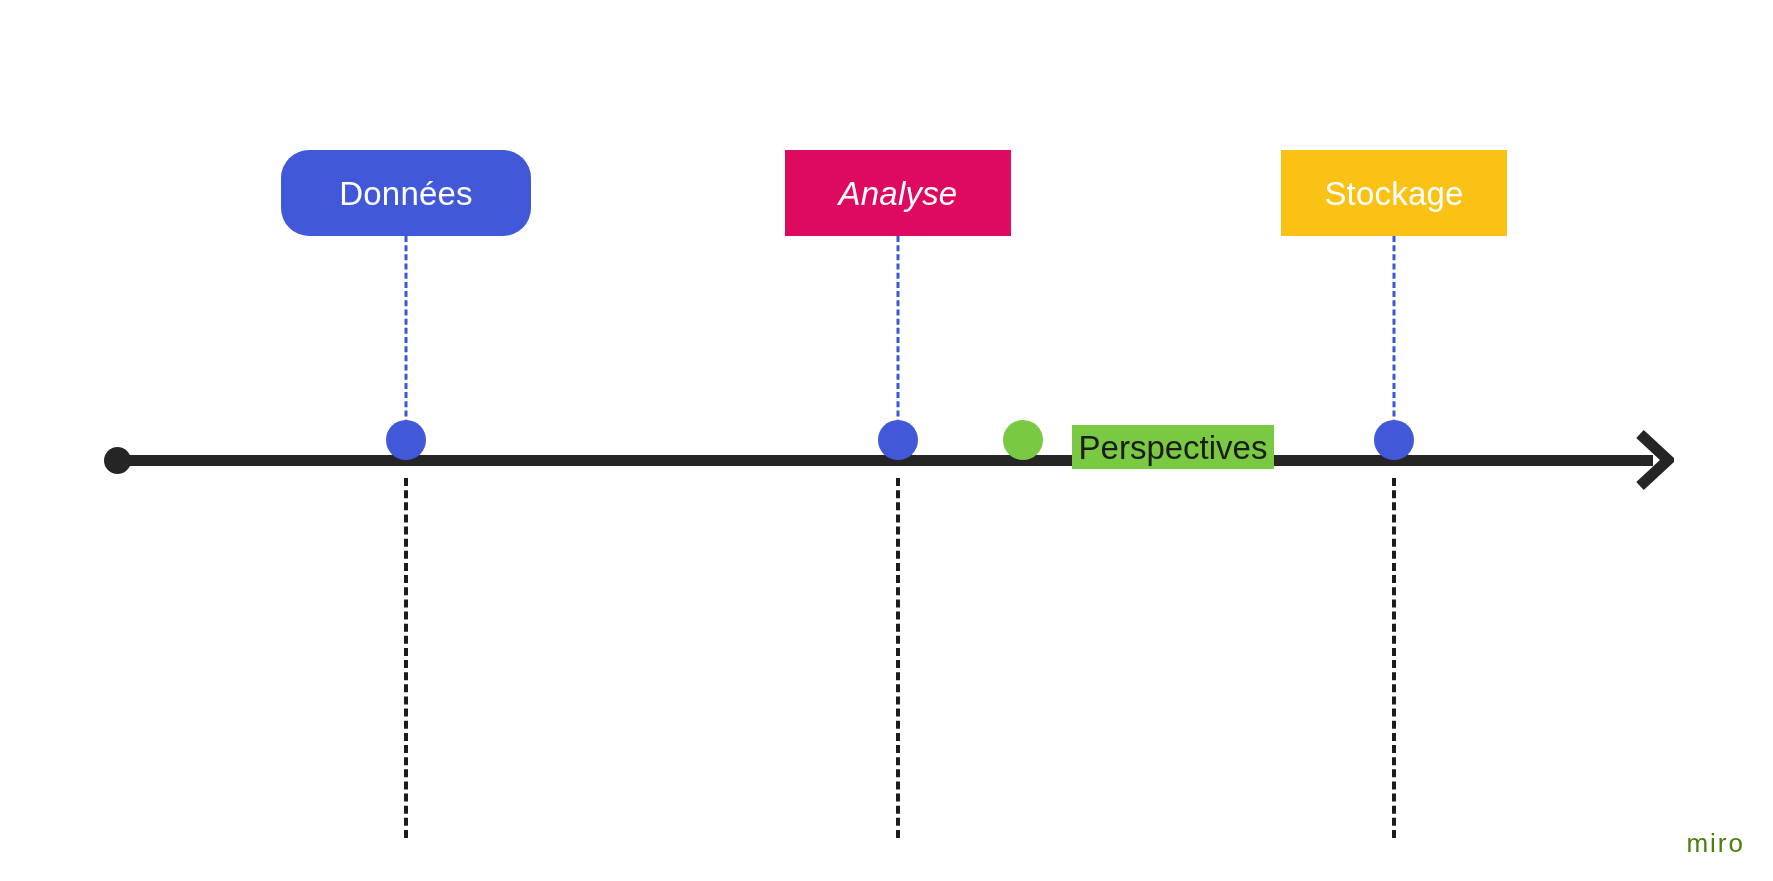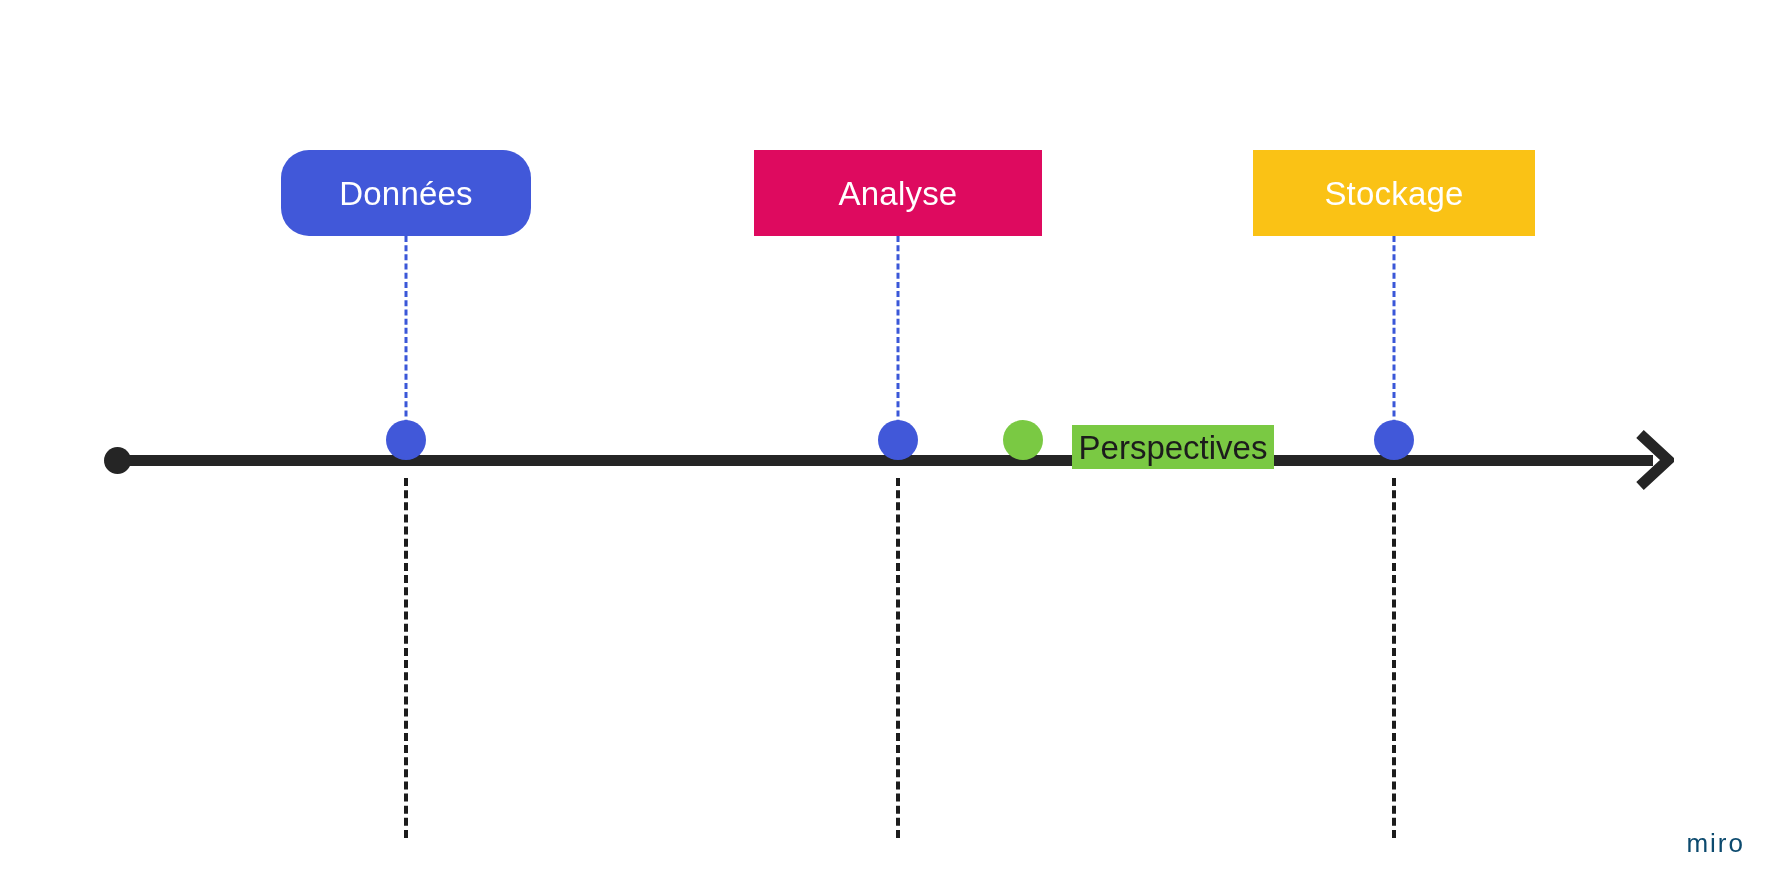--- a/index.html
+++ b/index.html
@@ -119,21 +119,21 @@
     white-space: nowrap;
     padding: 8px 4px;
     box-sizing: border-box;
   }
 
   
   .watermark {
     position: absolute;
     right: 28px;
     bottom: 22px;
-    color: #0c4a6e;
+    color: #4d7c0f;
     font-size: 26px;
     letter-spacing: 2px;
     font-weight: 400;
     user-select: none;
   }
 </style>
 </head>
 <body>
 
 <div id="canvas">
@@ -147,30 +147,30 @@
   <div class="milestone" style="left:406px">
     <div class="m-box" style="left:0px; width:250px; background:#4158d9;border-radius:28px;">
       <span>Données</span>
     </div>
     <div class="m-dash-up"></div>
     <div class="m-dot"></div>
     <div class="m-dash-down"></div>
   </div>
 
   <div class="milestone" style="left:898px">
-    <div class="m-box" style="left:0px; width:288px; background:#de0a5f;">
+    <div class="m-box" style="left:0px; width:226px; background:#de0a5f;font-style:italic;">
       <span>Analyse</span>
     </div>
     <div class="m-dash-up"></div>
     <div class="m-dot"></div>
     <div class="m-dash-down"></div>
   </div>
 
   <div class="milestone" style="left:1394px">
-    <div class="m-box" style="left:0px; width:282px; background:#fac215;">
+    <div class="m-box" style="left:0px; width:226px; background:#fac215;">
       <span>Stockage</span>
     </div>
     <div class="m-dash-up"></div>
     <div class="m-dot"></div>
     <div class="m-dash-down"></div>
   </div>
 
   <div class="inline-dot" style="left:1023px"></div>
   <div class="inline-label" style="left:1072px; width:202px;">
     <span>Perspectives</span>

